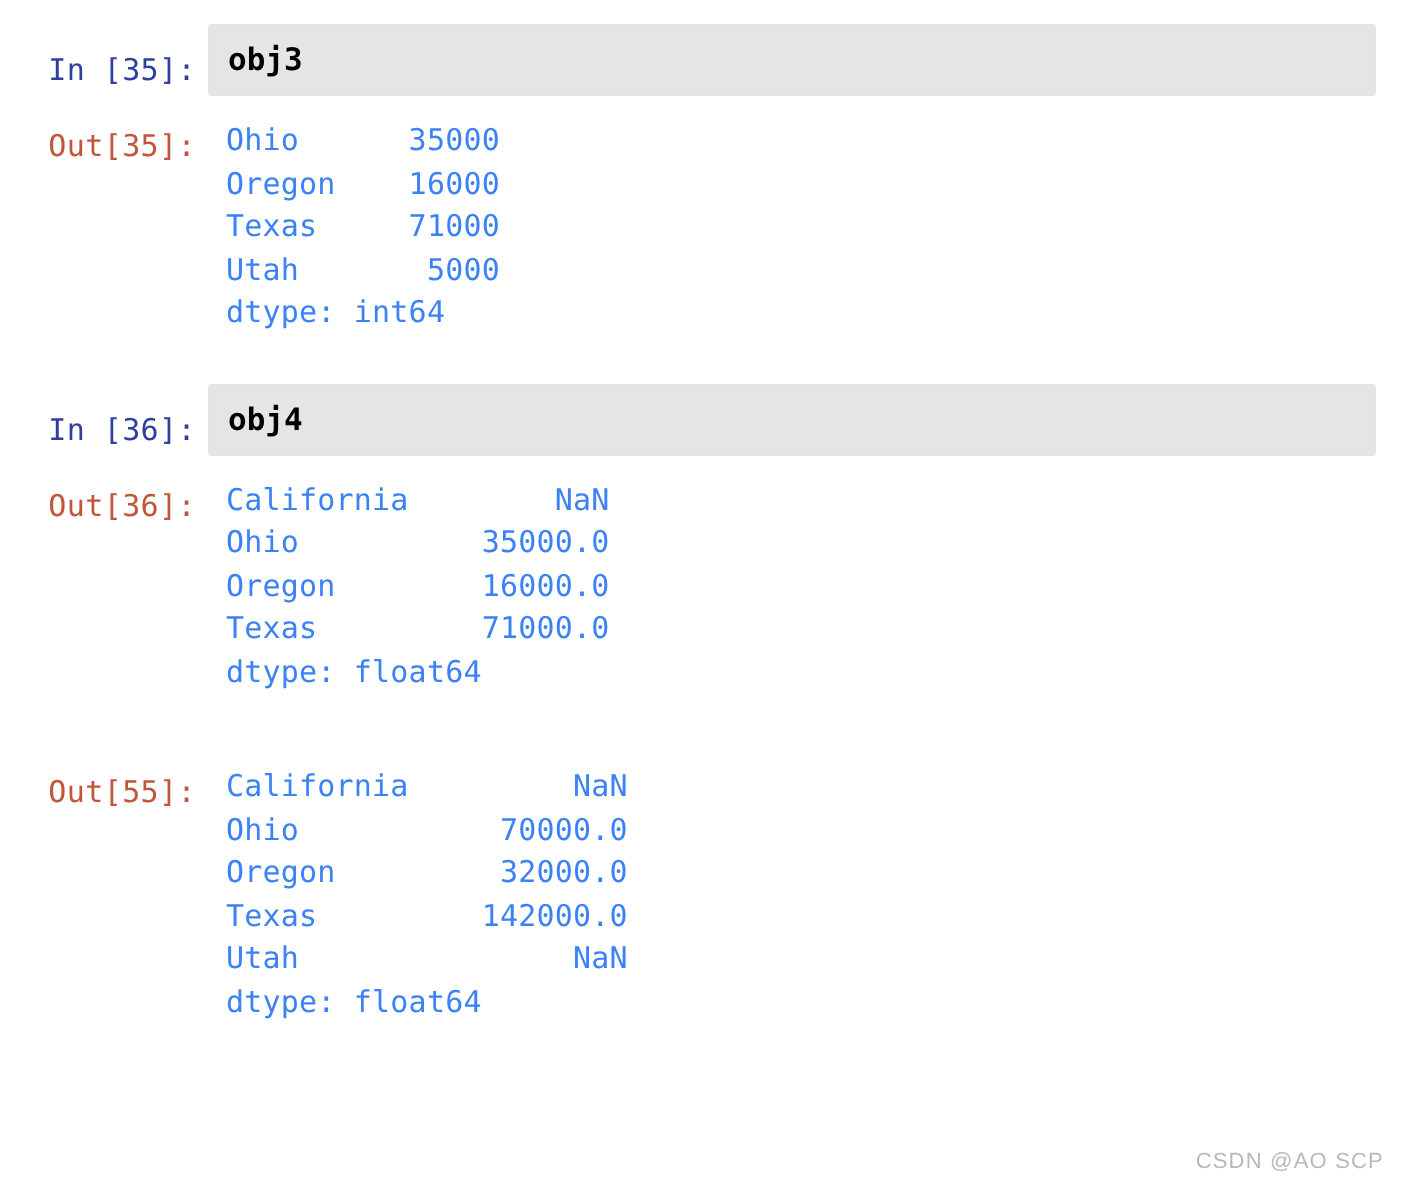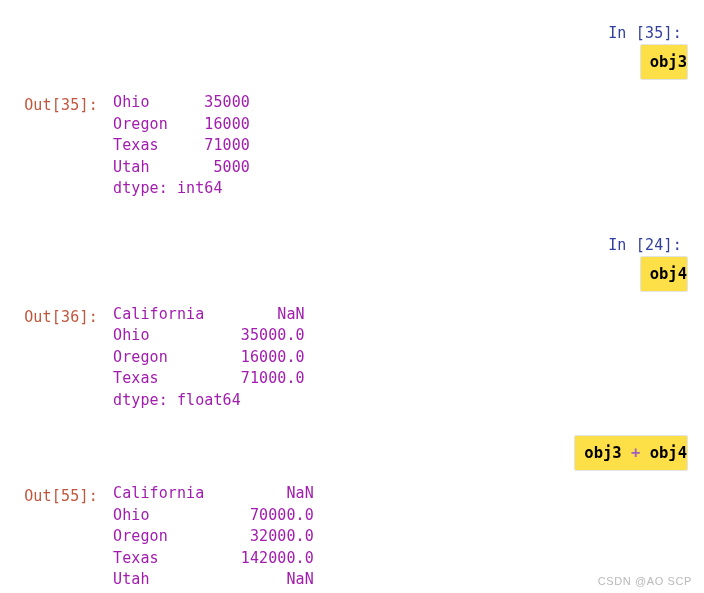--- a/index.html
+++ b/index.html
@@ -24,23 +24,22 @@
   }
 
   .cell {
     position: relative;
     width: 704px;
   }
 
   
   .input-row {
     display: flex;
-    align-items: flex-end;
+    align-items: center;
     width: 688px;
-    flex-direction: column;
   }
   .prompt {
     width: 104px;
     min-width: 104px;
     text-align: right;
     padding-right: 6px;
     box-sizing: border-box;
     font-family: "DejaVu Sans Mono", "Liberation Mono", monospace;
     font-size: 15px;
     line-height: 22px;
@@ -51,21 +50,21 @@
   .prompt-in {
     color: #303f9f;
     padding-top: 10px;
   }
   .prompt-out {
     color: #c0563c;
     padding-top: 2px;
   }
   .input-box {
     flex: 1 1 auto;
-    background: #fde047;
+    background: #e5e5e5;
     border: 1px solid #e3e3e3;
     border-radius: 2px;
     padding: 7px 0 7px 9px;
     box-sizing: border-box;
     min-height: 34px;
   }
   .code {
     font-family: "DejaVu Sans Mono", "Liberation Mono", monospace;
     font-size: 15.5px;
     line-height: 20px;
@@ -86,21 +85,21 @@
   }
   .output-area {
     flex: 1 1 auto;
     padding-left: 9px;
     box-sizing: border-box;
   }
   .output-text {
     font-family: "DejaVu Sans Mono", "Liberation Mono", monospace;
     font-size: 15px;
     line-height: 21.5px;
-    color: #a21caf;
+    color: #3b82f6;
     white-space: pre;
     margin: 0;
     letter-spacing: 0.1px;
   }
 
   .gap-sm { height: 12px; }
   .gap-lg { height: 24px; }
 
   
   .watermark {
@@ -138,21 +137,21 @@
 Utah       5000
 dtype: int64</pre>
       </div>
     </div>
   </div>
 
   <div class="gap-lg"></div>
 
   <div class="cell">
     <div class="input-row">
-      <div class="prompt prompt-in">In [24]:</div>
+      <div class="prompt prompt-in">In [36]:</div>
       <div class="input-box">
         <span class="code">obj4</span>
       </div>
     </div>
     <div class="gap-sm"></div>
     <div class="output-row">
       <div class="prompt prompt-out">Out[36]:</div>
       <div class="output-area">
         <pre class="output-text">California        NaN
 Ohio          35000.0
@@ -160,23 +159,20 @@
 Texas         71000.0
 dtype: float64</pre>
       </div>
     </div>
   </div>
 
   <div class="gap-lg"></div>
 
   <div class="cell">
     <div class="input-row">
-      <div class="input-box">
-        <span class="code">obj3 </span><span class="code op">+</span><span class="code"> obj4</span>
-      </div>
     </div>
     <div class="gap-sm"></div>
     <div class="output-row">
       <div class="prompt prompt-out">Out[55]:</div>
       <div class="output-area">
         <pre class="output-text">California         NaN
 Ohio           70000.0
 Oregon         32000.0
 Texas         142000.0
 Utah               NaN

